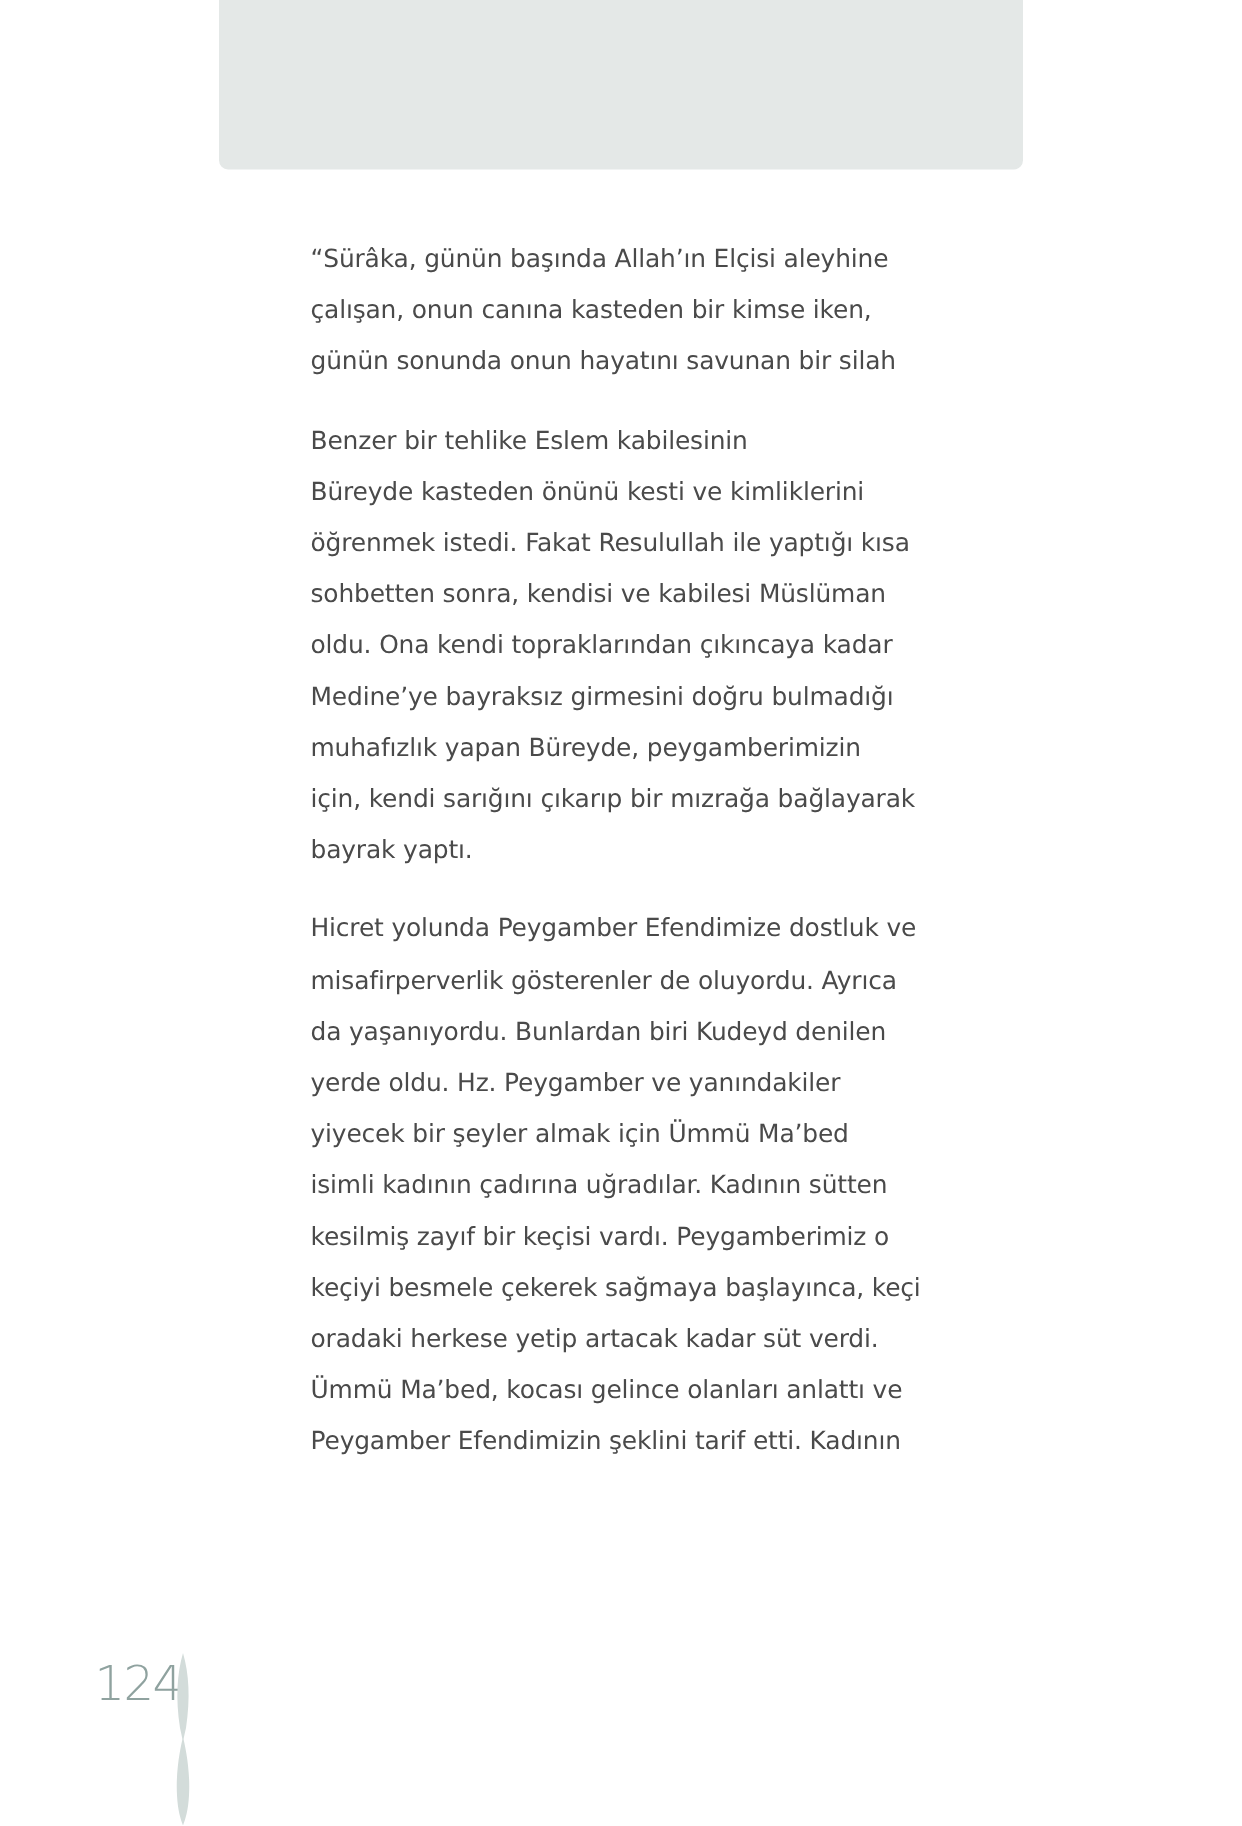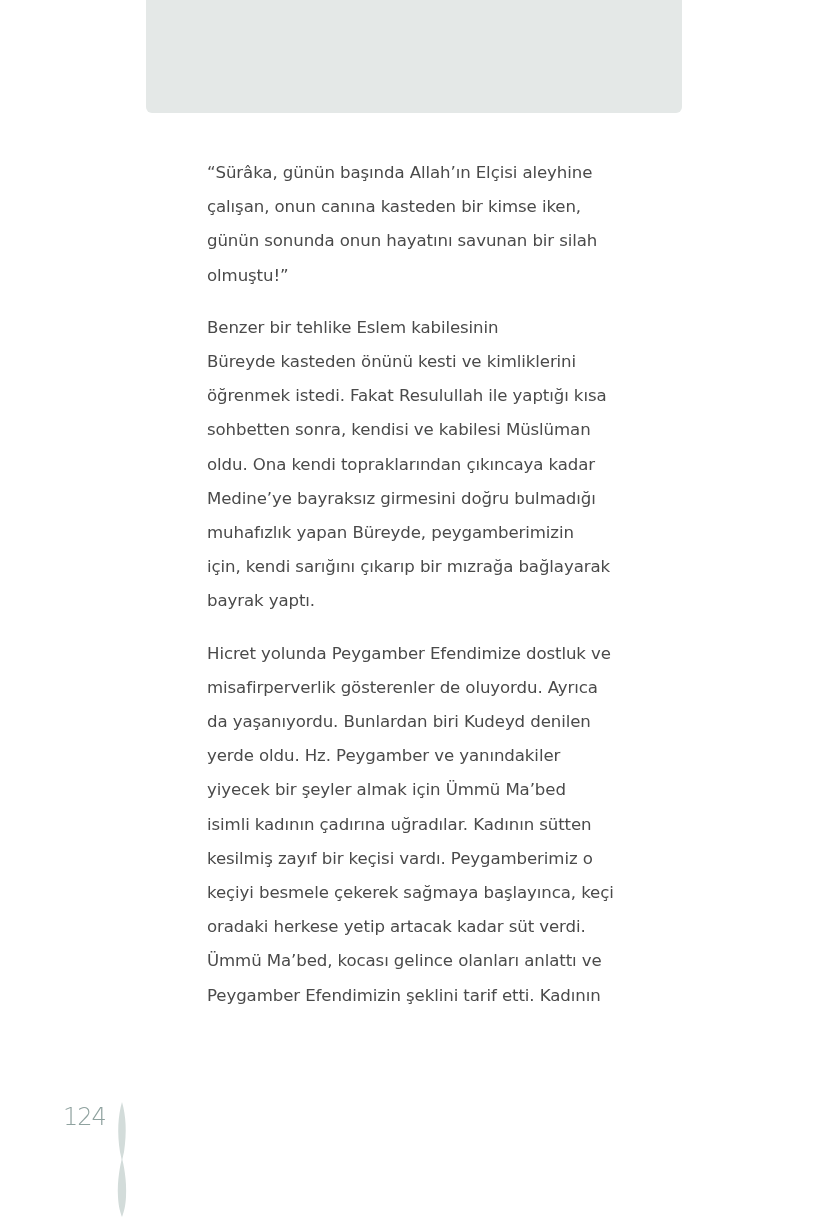--- a/index.html
+++ b/index.html
@@ -39,21 +39,21 @@
     .line {
       display: block;
       white-space: nowrap;
     }
     .page-number {
       position: absolute;
       left: 63px;
       top: 1103px;
       font-family: "DejaVu Sans", sans-serif;
       font-weight: 200;
-      font-size: 24px;
+      font-size: 32px;
       letter-spacing: -1px;
       color: #8fa29f;
     }
     .ornament {
       position: absolute;
       left: 114px;
       top: 1102px;
       width: 16px;
       height: 115px;
     }
@@ -61,21 +61,20 @@
 </head>
 <body>
 
 <div class="top-panel"></div>
 
 <div class="text-column">
   <p class="para">
     <span class="line">“Sürâka, günün başında Allah’ın Elçisi aleyhine</span>
     <span class="line">çalışan, onun canına kasteden bir kimse iken,</span>
     <span class="line">günün sonunda onun hayatını savunan bir silah</span>
-    <span class="line">olmuştu!”</span>
   </p>
   <p class="para">
     <span class="line">Benzer bir tehlike Eslem kabilesinin</span>
     <span class="line">Büreyde kasteden önünü kesti ve kimliklerini</span>
     <span class="line">öğrenmek istedi. Fakat Resulullah ile yaptığı kısa</span>
     <span class="line">sohbetten sonra, kendisi ve kabilesi Müslüman</span>
     <span class="line">oldu. Ona kendi topraklarından çıkıncaya kadar</span>
     <span class="line">Medine’ye bayraksız girmesini doğru bulmadığı</span>
     <span class="line">muhafızlık yapan Büreyde, peygamberimizin</span>
     <span class="line">için, kendi sarığını çıkarıp bir mızrağa bağlayarak</span>

